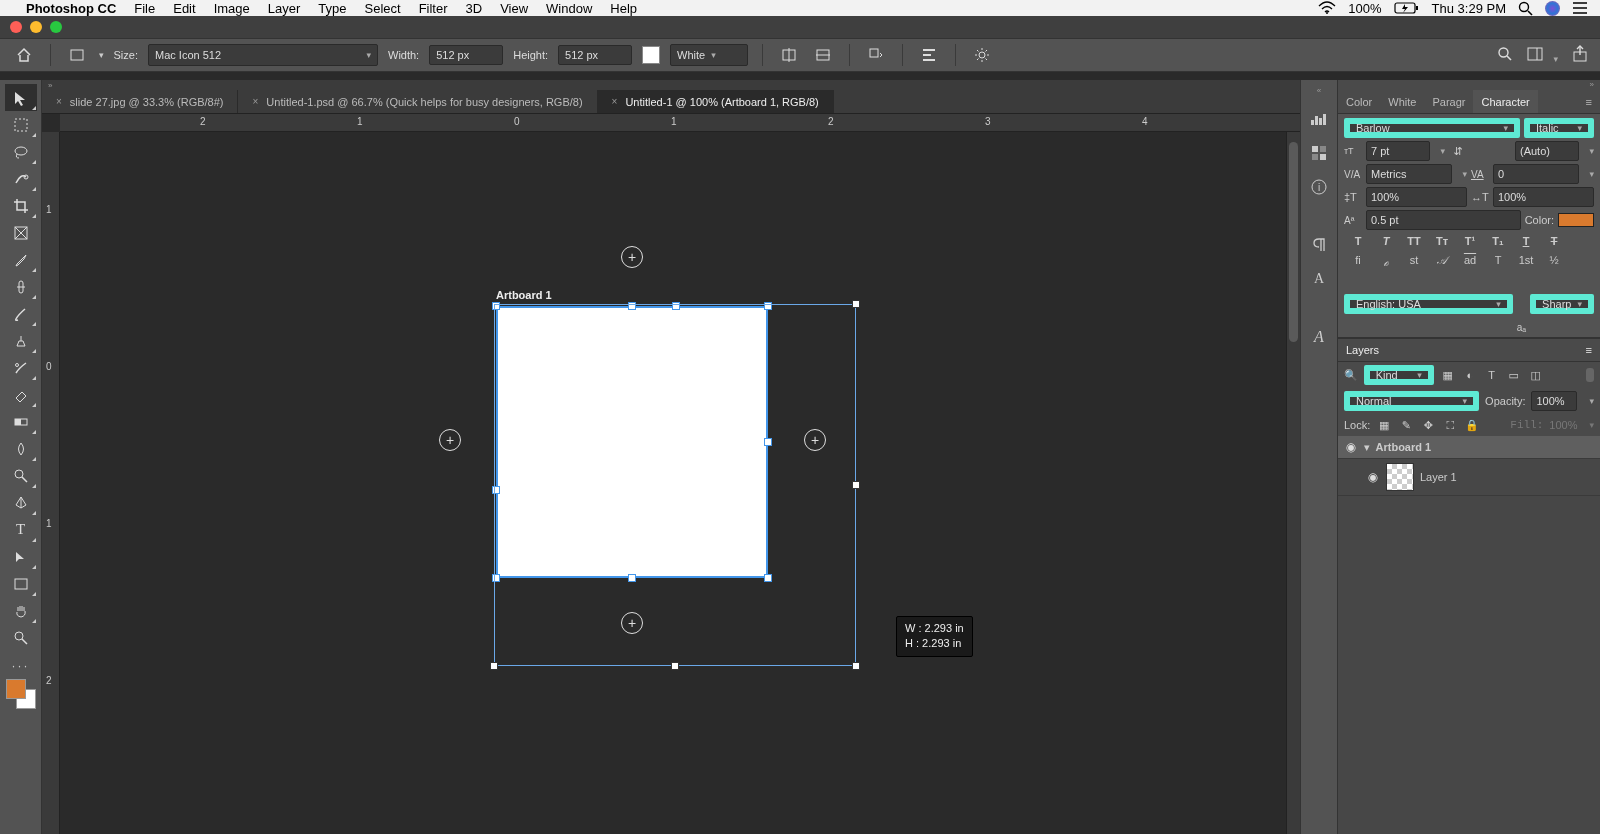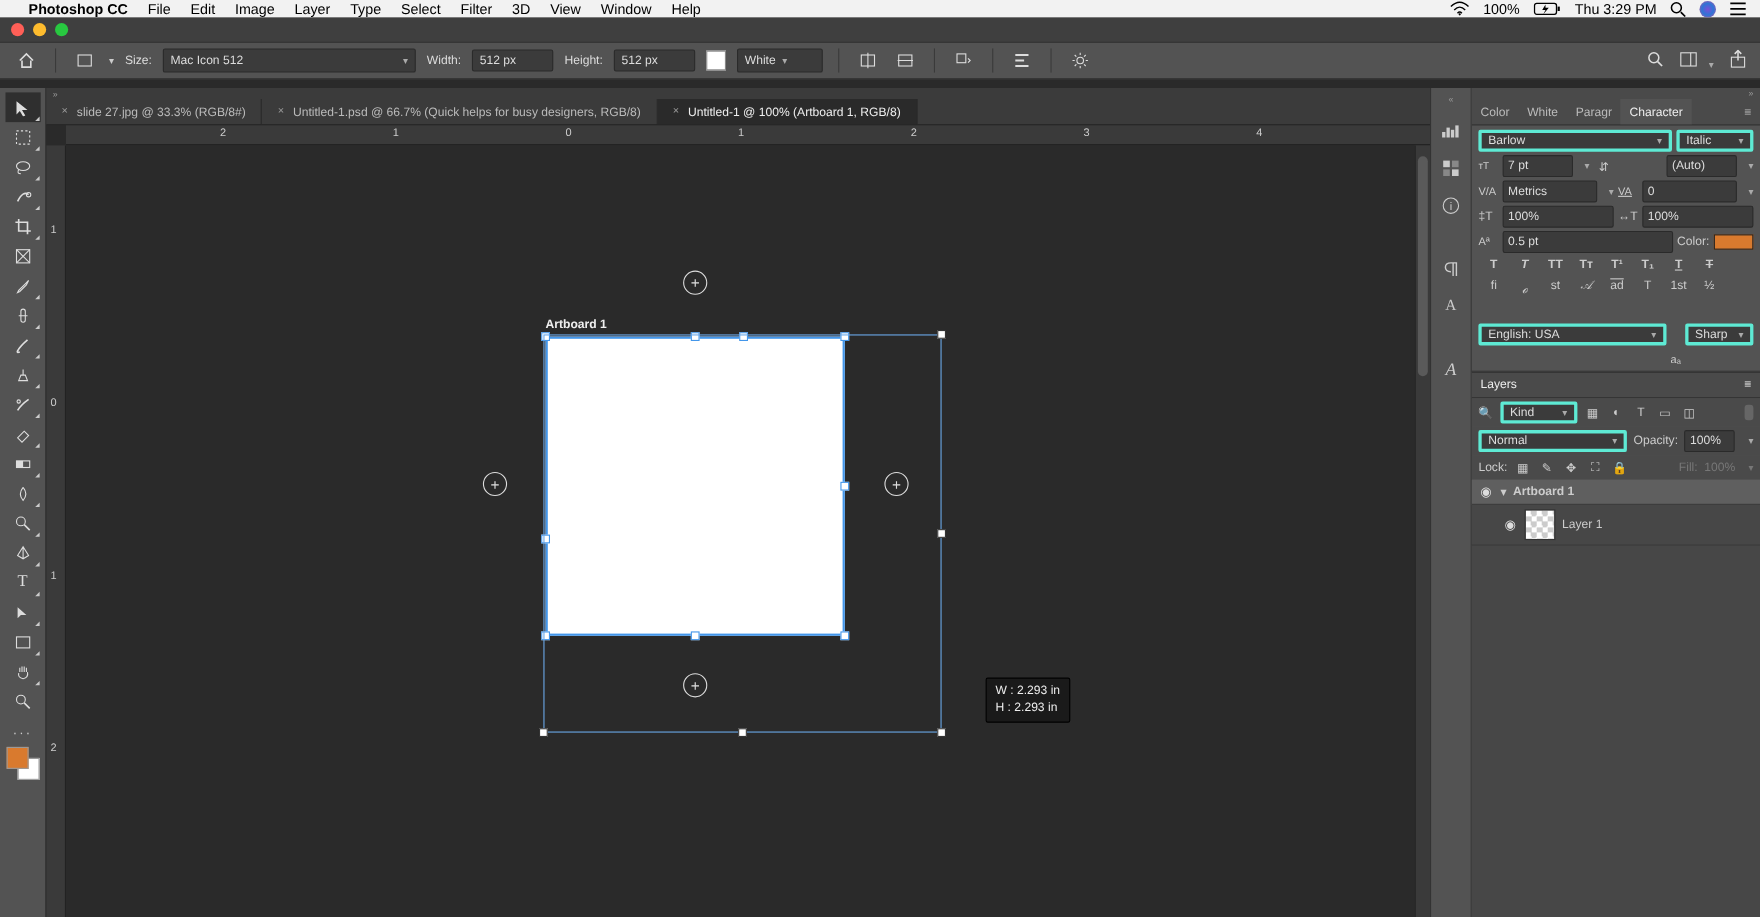--- a/index.html
+++ b/index.html
@@ -62,21 +62,21 @@
   
   .right-area{width:300px;display:flex;background:#535353;}
   .icon-col{width:38px;background:#535353;border-left:1px solid #333;border-right:1px solid #333;display:flex;flex-direction:column;align-items:center;padding-top:6px;gap:14px;color:#ccc;}
   .icon-col .ic{width:20px;height:20px;display:flex;align-items:center;justify-content:center;font-size:14px;}
   .panels{flex:1;display:flex;flex-direction:column;background:#535353;}
   .panel-tabs{display:flex;height:24px;align-items:stretch;border-bottom:1px solid #333;font-size:11px;background:#4a4a4a;}
   .ptab{padding:0 8px;display:flex;align-items:center;color:#bbb;}
   .ptab.active{background:#535353;color:#eee;}
   .char-panel{padding:4px 6px;display:flex;flex-direction:column;gap:3px;font-size:11px;}
   .row{display:flex;align-items:center;gap:4px;}
-  .pselect{background:#3b3b3b;border:3px solid #5eead4;color:#ddd;height:20px;padding:0 6px;display:flex;align-items:center;border-radius:2px;flex:1;justify-content:space-between;}
+  .pselect{background:#3b3b3b;border:6px solid #5eead4;color:#ddd;height:20px;padding:0 6px;display:flex;align-items:center;border-radius:2px;flex:1;justify-content:space-between;}
   .pfield{background:#3b3b3b;border:1px solid #2a2a2a;color:#ddd;height:20px;padding:0 4px;display:flex;align-items:center;border-radius:2px;min-width:46px;}
   .tt-row{display:flex;gap:8px;padding:2px 4px;font-weight:700;font-family:Georgia,serif;}
   .tt{width:20px;text-align:center;color:#ccc;}
   .layers-head{display:flex;height:24px;align-items:center;padding:0 8px;border-top:1px solid #333;border-bottom:1px solid #333;background:#4a4a4a;color:#eee;font-size:11px;}
   .layers-body{flex:1;background:#474747;display:flex;flex-direction:column;}
   .lrow{display:flex;align-items:center;gap:6px;padding:4px 6px;font-size:11px;border-bottom:1px solid #3a3a3a;}
   .lrow.sel{background:#5f5f5f;}
   .eye{width:14px;height:14px;color:#ddd;display:flex;align-items:center;justify-content:center;font-size:12px;}
   .thumb-sq{width:28px;height:28px;background:repeating-conic-gradient(#ccc 0 25%,#fff 0 50%) 0 0/10px 10px;border:1px solid #333;}
   .fcswatch{width:36px;height:14px;background:#d97a2e;border:1px solid #222;}
@@ -605,21 +605,21 @@
           </div>
           <span class="chev">▾</span>
       </div>
       <div class="lp-row" style="background:#4a4a4a;">
         <span>Lock:</span>
         <span class="sm-ic">▦</span>
         <span class="sm-ic">✎</span>
         <span class="sm-ic">✥</span>
         <span class="sm-ic">⛶</span>
         <span class="sm-ic">🔒</span>
-        <span style="margin-left:auto;color:#777;">Fill:</span>
+        <span style="margin-left:auto;color:#777;font-family:Liberation Mono, monospace;">Fill:</span>
         <span style="color:#777;">100%</span>
           <span class="chev" style="color:#777;">▾</span>
       </div>
       <div class="layers-body">
         <div class="lrow sel">
           <span class="eye">◉</span>
           <span style="color:#ccc;">▾</span>
           <span style="font-weight:600;">Artboard 1</span>
         </div>
         <div class="lrow" style="padding-left:28px;">

